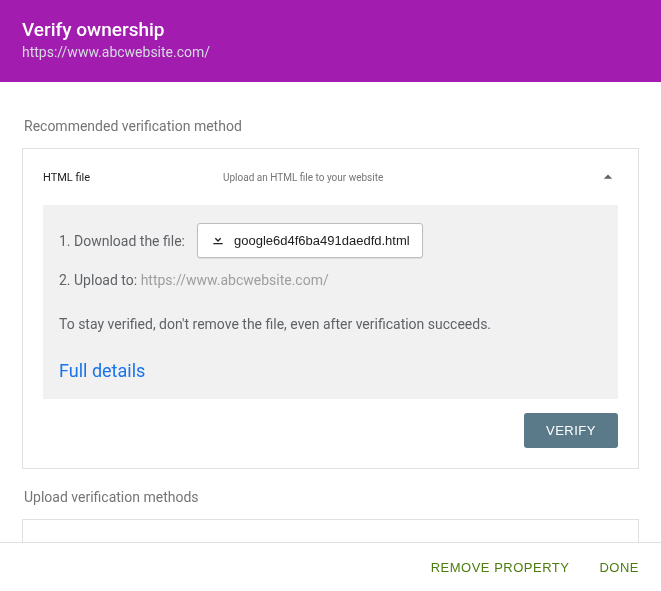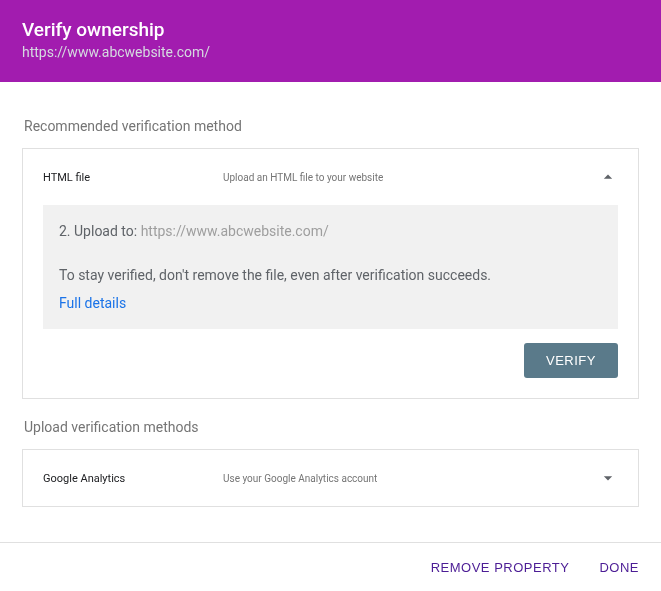--- a/index.html
+++ b/index.html
@@ -99,22 +99,22 @@
     border-radius: 3px;
     padding: 7px 12px;
     font-size: 13px;
     color: #202124;
     cursor: pointer;
     box-shadow: 0 1px 1px rgba(0,0,0,0.08);
   }
   .download-btn svg { width: 16px; height: 16px; fill: #202124; }
   .upload-row { margin-bottom: 28px; color: #5f6368; }
   .upload-row .upload-url { color: #9e9e9e; }
-  .note-row { margin-bottom: 12px; color: #5f6368; }
-  .details-link { color: #1a73e8; text-decoration: none; font-size: 14px; cursor: pointer; text-align: center; }
+  .note-row { margin-bottom: 28px; color: #5f6368; }
+  .details-link { color: #1a73e8; text-decoration: none; font-size: 18px; cursor: pointer; text-align: center; }
   .verify-row {
     display: flex;
     justify-content: flex-end;
     padding: 0 20px 20px 20px;
   }
   .verify-btn {
     background: #5a7a8a;
     color: #fff;
     border: none;
     border-radius: 3px;
@@ -136,21 +136,21 @@
     align-items: center;
     justify-content: flex-end;
     padding: 0 22px;
     gap: 30px;
     background: #fff;
   }
   .footer-btn {
     font-size: 13px;
     letter-spacing: 0.5px;
     font-weight: 500;
-    color: #4c1d95;
+    color: #4d7c0f;
     background: none;
     border: none;
     cursor: pointer;
   }
 </style>
 </head>
 <body>
 
 <div class="header">
   <div class="header-title">Verify ownership</div>
@@ -166,20 +166,31 @@
       <div class="method-name">HTML file</div>
       <div class="method-desc">Upload an HTML file to your website</div>
       <span class="chev">
         <svg viewBox="0 0 24 24">
             <path d="M7 14l5-5 5 5z"></path>
           </svg>
       </span>
     </div>
 
     <div class="card-body">
+      <div class="step-row">
+        <span class="step-label">1. Download the file:</span>
+        <button class="download-btn">
+          <span>
+            <svg viewBox="0 0 24 24">
+                <path d="M12 3v10.6l3.3-3.3 1.4 1.4L12 16.4 7.3 11.7l1.4-1.4L12 13.6V3h0zM5 18h14v2H5v-2z"></path>
+              </svg>
+          </span>
+          <span>google6d4f6ba491daedfd.html</span>
+        </button>
+      </div>
       <div class="upload-row">
         <span>2. Upload to: </span><span class="upload-url">https://www.abcwebsite.com/</span>
       </div>
       <div class="note-row">To stay verified, don't remove the file, even after verification succeeds.</div>
       <a class="details-link">Full details</a>
     </div>
 
     <div class="verify-row">
       <button class="verify-btn">VERIFY</button>
     </div>

